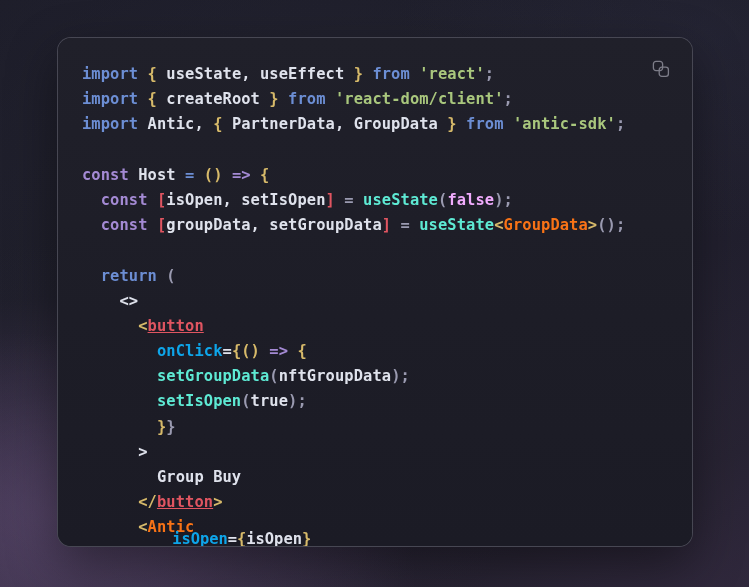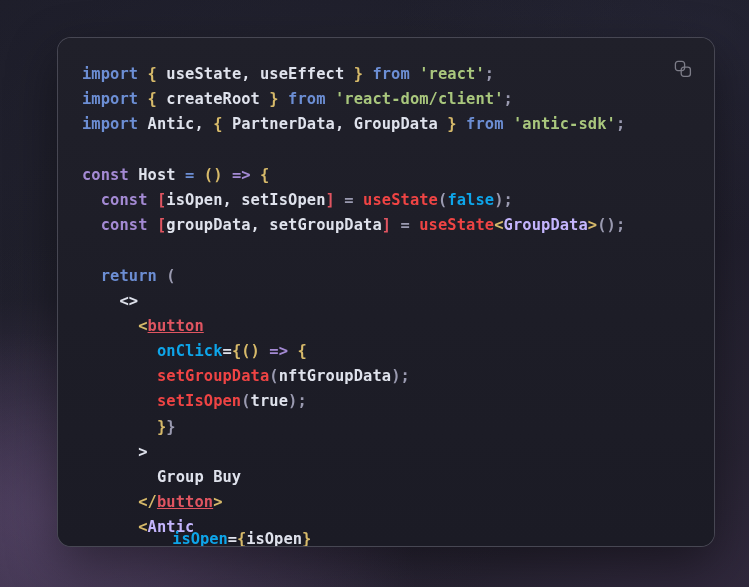--- a/index.html
+++ b/index.html
@@ -39,21 +39,20 @@
     position: absolute;
     left: 57px;
     top: 37px;
     width: 634px;
     height: 508px;
     background: #1e1e28;
     border: 1px solid rgba(190, 190, 210, 0.26);
     border-radius: 14px;
     box-shadow: 0 18px 50px rgba(0,0,0,0.42);
     overflow: hidden;
-    padding-left: 22px;
   }
 
   #code-card-inner {
     position: absolute;
     inset: 0;
     background: linear-gradient(180deg, #20202a 0%, #1d1d27 55%, #1b1b25 100%);
   }
 
   
   #copy-button {
@@ -94,23 +93,23 @@
   .code-line.blank { height: 25.2px; }
 
   
   .tok-keyword     { color: #6c8ed4; }   
   .tok-declare     { color: #a48ad4; }   
   .tok-plain       { color: #dfe2ec; }   
   .tok-brace       { color: #d7ba6a; }   
   .tok-bracket     { color: #e05561; }   
   .tok-string      { color: #a9c77d; }   
   .tok-punct       { color: #9a9ab0; }   
-  .tok-func        { color: #ef4444; }   
-  .tok-literal     { color: #0ea5e9; }   
-  .tok-type        { color: #c4b5fd; }   
+  .tok-func        { color: #5eead4; }   
+  .tok-literal     { color: #f0abfc; }   
+  .tok-type        { color: #f97316; }   
   .tok-tag         { color: #e05561; text-decoration: underline; }   
   .tok-angle       { color: #d7ba6a; }   
   .tok-arrow       { color: #a48ad4; }   
   .tok-attr        { color: #0ea5e9; }   
   .tok-fragment    { color: #dfe2ec; }   
 
   
   #code-clip-line {
     position: absolute;
     left: 40px;

